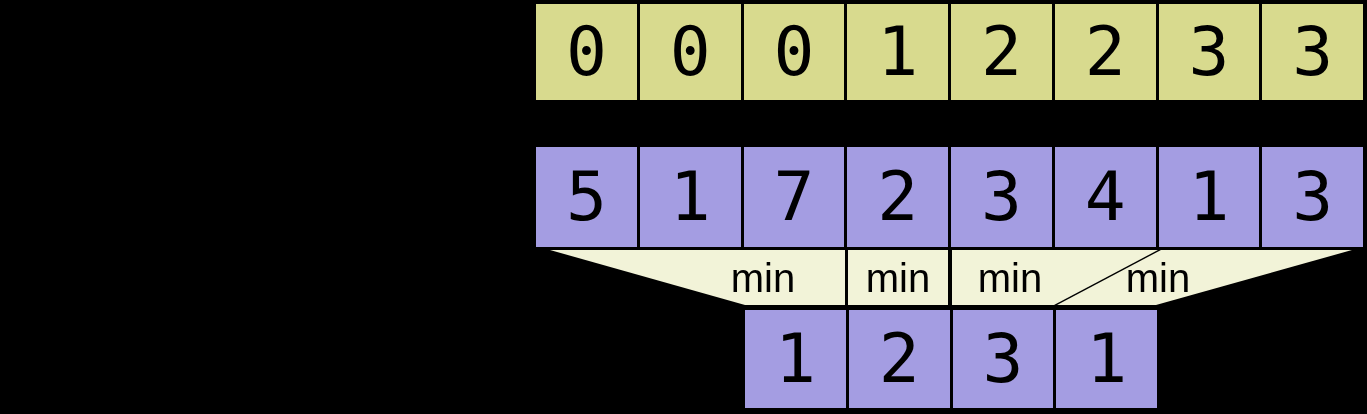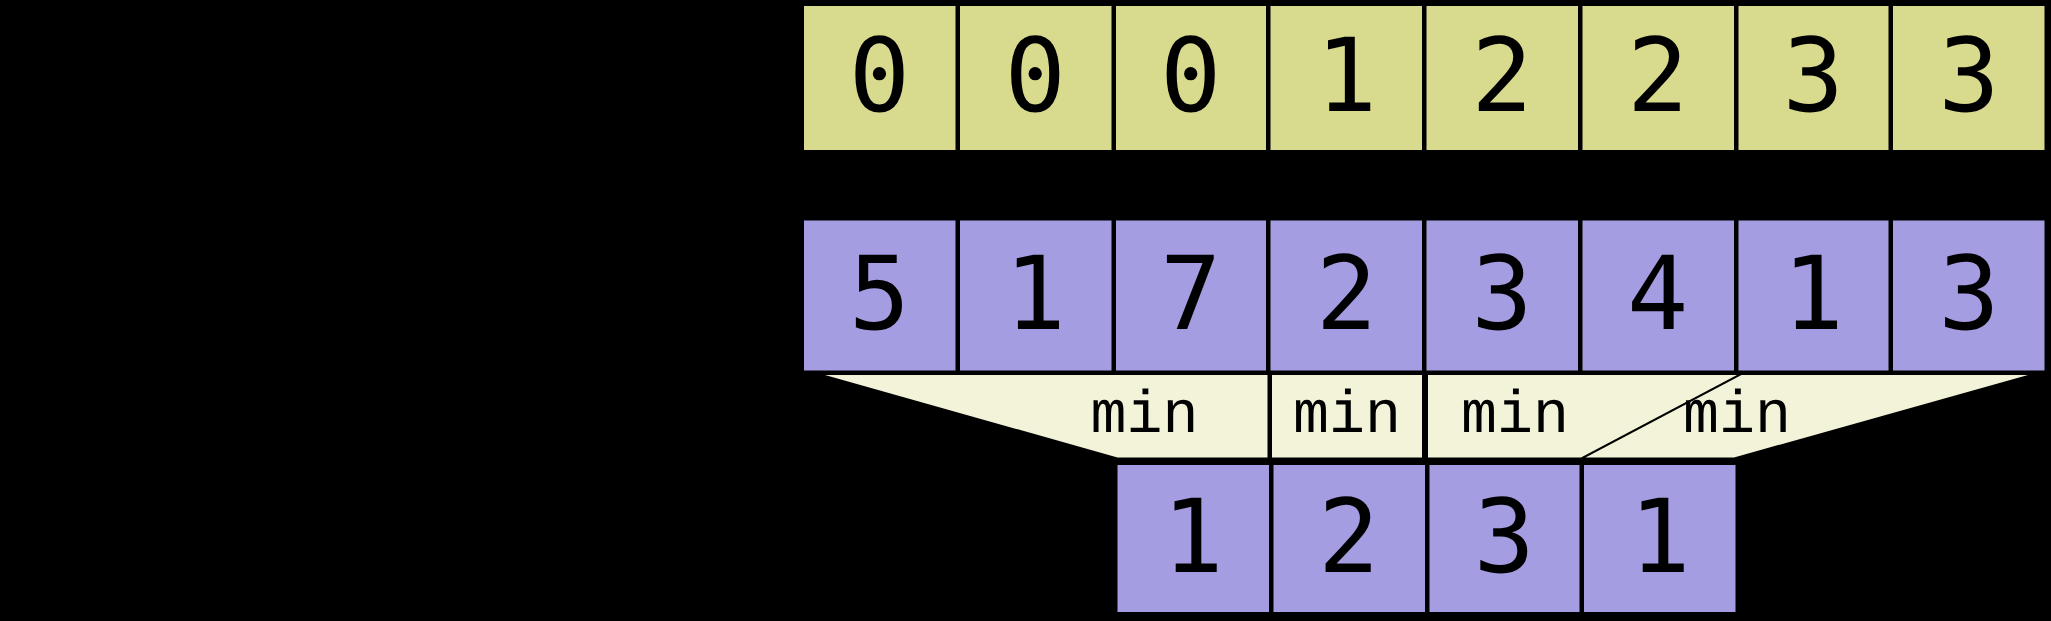--- a/index.html
+++ b/index.html
@@ -48,21 +48,21 @@
     pointer-events: none;
   }
   .min-label {
     position: absolute;
     top: 252px;
     height: 53px;
     width: 130px;
     display: flex;
     align-items: center;
     justify-content: center;
-    font-family: Liberation Mono, monospace;
+    font-family: Liberation Sans, sans-serif;
     font-size: 40px;
     color: #000000;
   }
   .min-label-1 { left: 698px; }
   .min-label-2 { left: 833px; }
   .min-label-3 { left: 945px; }
   .min-label-4 { left: 1093px; }
 </style>
 </head>
 <body>

